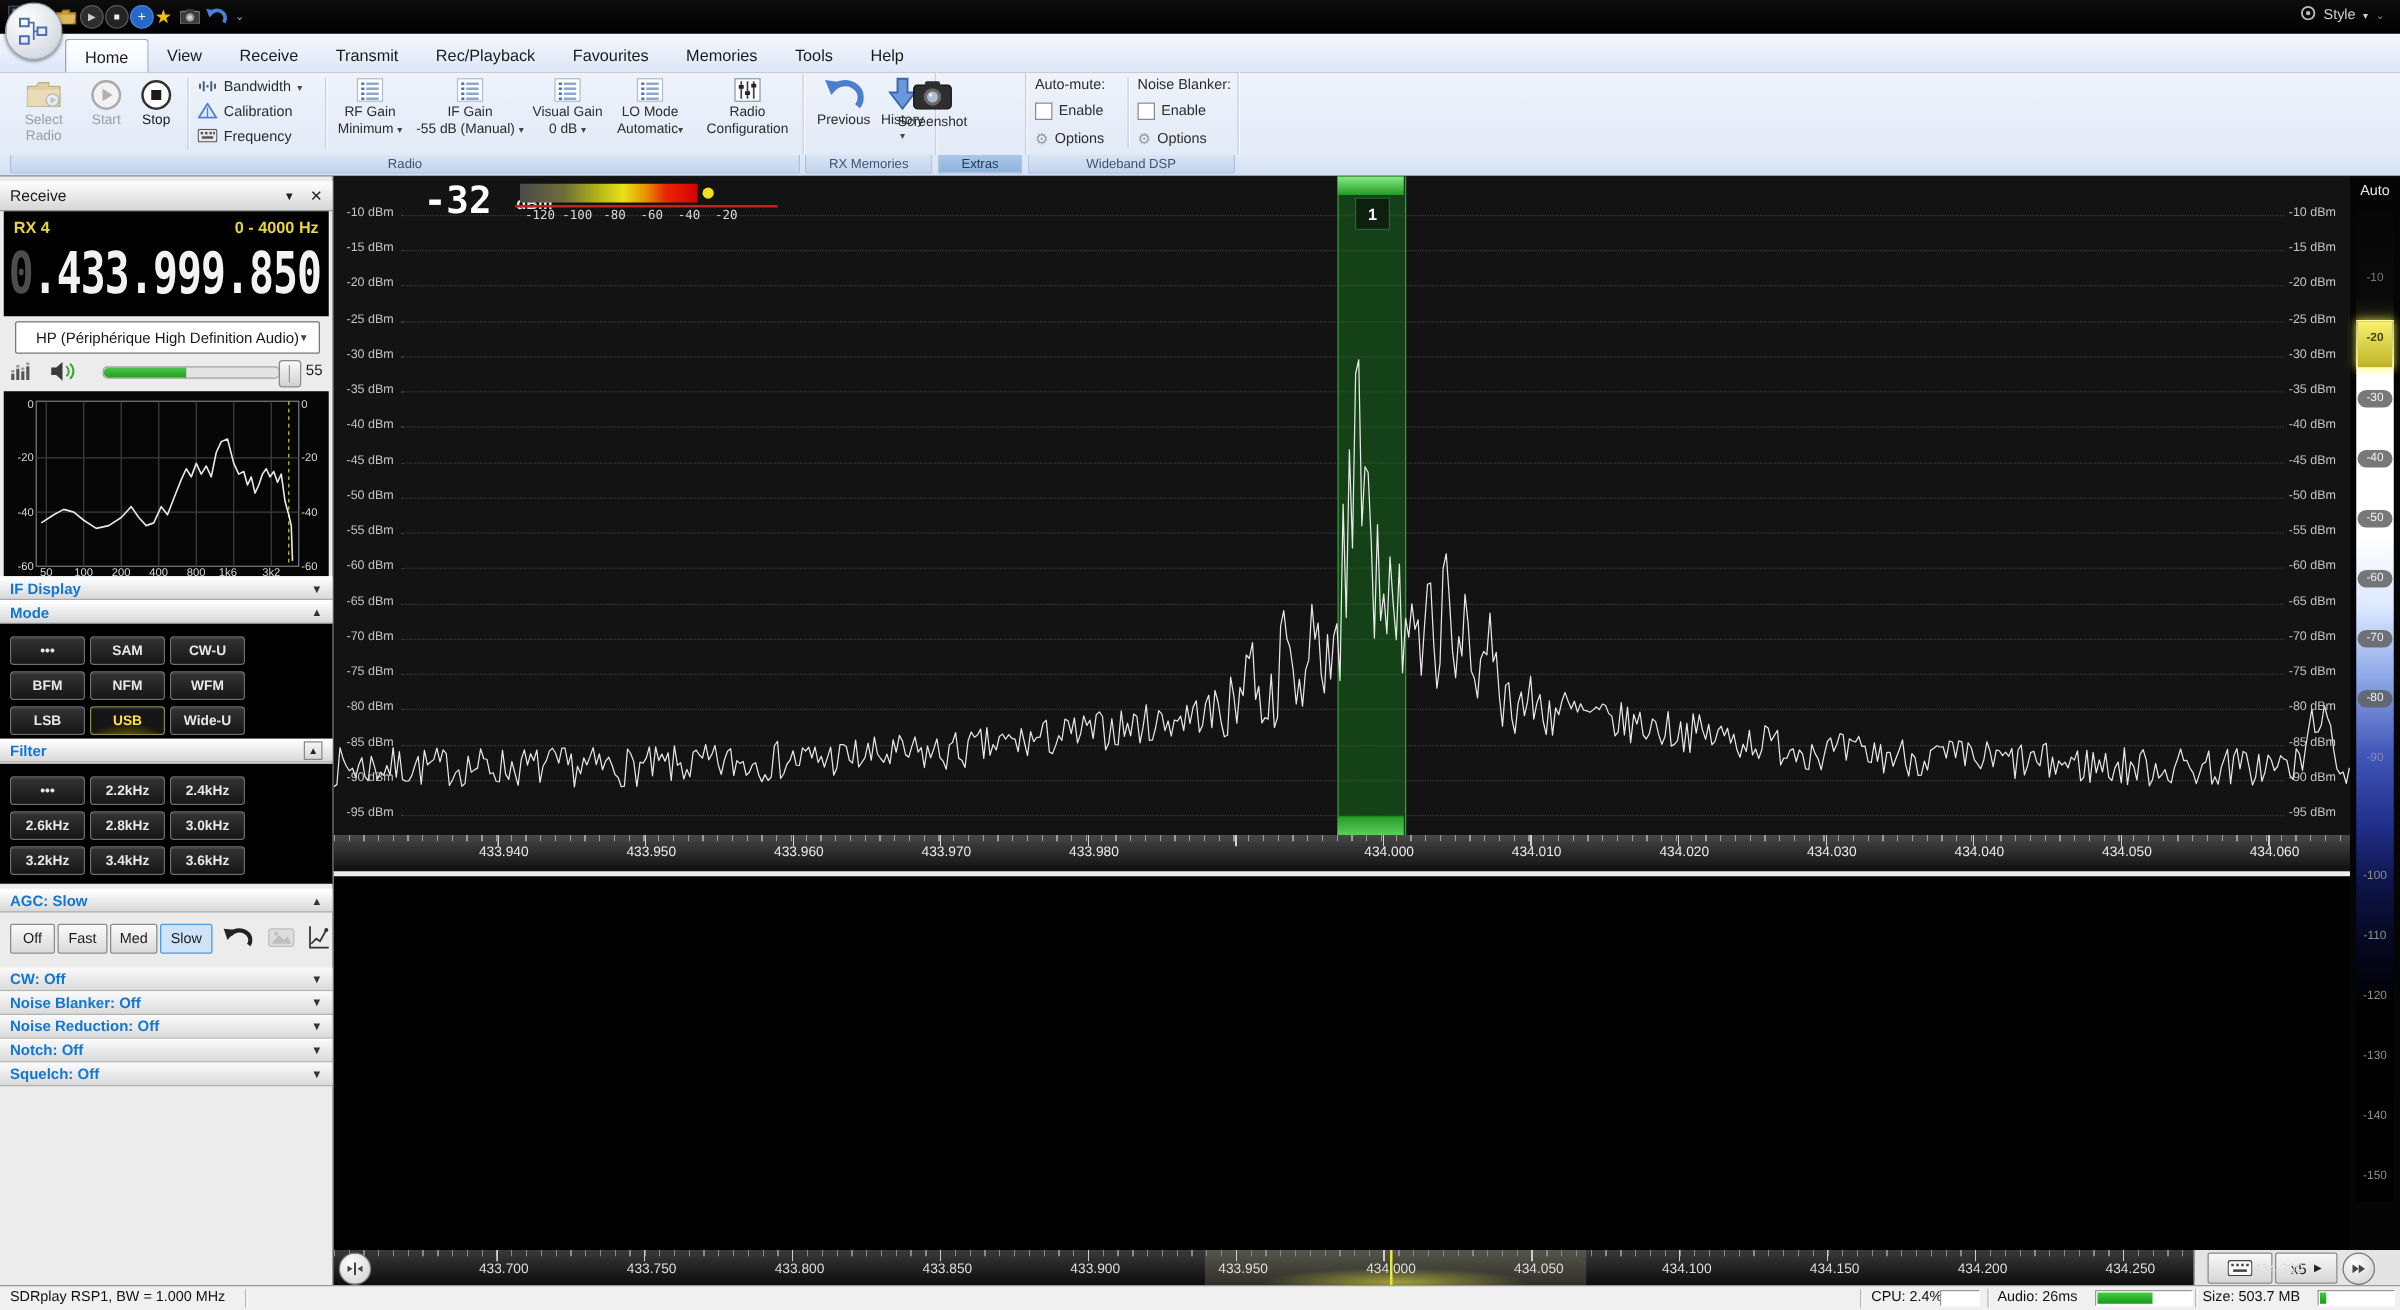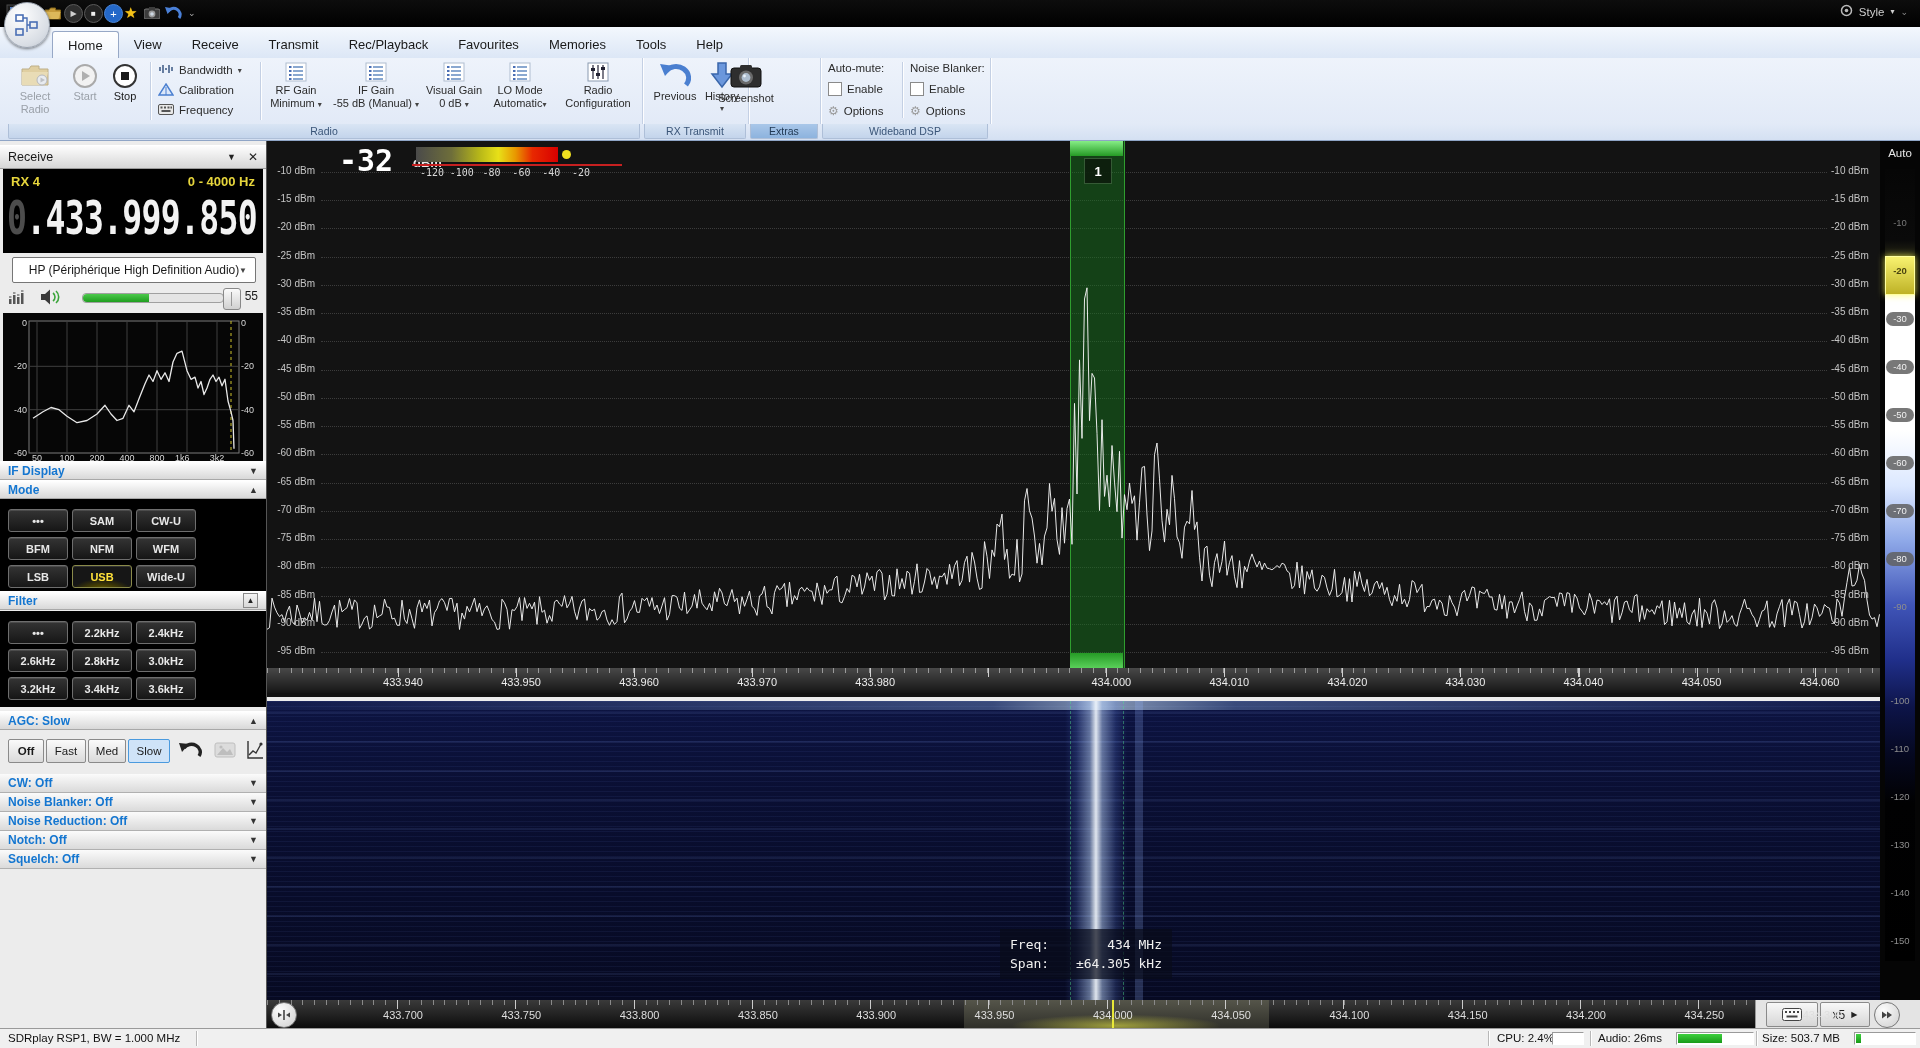--- a/index.html
+++ b/index.html
@@ -459,21 +459,21 @@
     </div>
     <div class="chkrow abs" style="left:910px;top:46px">
       <span class="gear">⚙</span>
         <span>Options</span>
     </div>
     <div class="vsep" style="left:990px;top:0;height:66px"></div>
   </div>
 
   <div id="captions">
     <div class="gcap" style="left:8px;width:630px">Radio</div>
-    <div class="gcap" style="left:644px;width:100px">RX Transmit</div>
+    <div class="gcap" style="left:644px;width:100px">RX Memories</div>
     <div class="gcap hl" style="left:750px;width:66px">Extras</div>
     <div class="gcap" style="left:822px;width:164px">Wideband DSP</div>
   </div>
 
   <div id="leftpanel">
     <div id="rxheader">
       <span>Receive</span>
       <span style="margin-left:auto;display:flex;gap:12px;align-items:center">
         <span style="font-size:9px;color:#222">▼</span>
         <span style="font-size:12px;color:#222">✕</span>
@@ -603,21 +603,21 @@
             <circle cx="7" cy="5" r="1.6" fill="#9a9a9a"></circle>
           </svg>
       </span>
       <span class="abs" style="left:246px;top:7px">
         <svg width="18" height="20">
             <path d="M2 1 v17 h15" fill="none" stroke="#333" stroke-width="1.4"></path>
             <polyline points="3,15 7,11 10,13 15,4" fill="none" stroke="#333" stroke-width="1.4"></polyline>
             <circle cx="15" cy="4" r="1.6" fill="#333"></circle>
           </svg>
       </span>
-    <div class="abtn" style="left: 8px; width: 34px; font-weight: bold;">Off</div>
+    <div class="abtn" style="left: 8px; width: 34px;">Off</div>
         <div class="abtn" style="left: 46px; width: 38px;">Fast</div>
         <div class="abtn" style="left: 88px; width: 36px;">Med</div>
         <div class="abtn active" style="left: 128px; width: 40px;">Slow</div>
       </div>
     <div id="collapsed-container">
         <div class="crow" style="top: 633px;">
           <span>CW: Off</span>
           <span class="arr">▼</span>
         </div>
         <div class="crow" style="top: 652px;">
@@ -726,39 +726,20 @@
       <div class="ltick" style="left: 147px; width: 36px;">-120</div>
       <div class="ltick" style="left: 176.8px; width: 36px;">-100</div>
       <div class="ltick" style="left: 206.6px; width: 36px;">-80</div>
       <div class="ltick" style="left: 236.4px; width: 36px;">-60</div>
       <div class="ltick" style="left: 266.2px; width: 36px;">-40</div>
       <div class="ltick" style="left: 296px; width: 36px;">-20</div>
     </div>
 
   <div id="wsep"></div>
 
-  <div id="waterfall">
-    <div id="wf-rows1"></div>
-      <div id="wf-rows2"></div>
-      <div id="wf-top"></div>
-    <div id="wf-streak"></div>
-    <div id="wf-streak2"></div>
-    <div class="wf-guide" style="left:803px"></div>
-    <div class="wf-guide" style="left:856px"></div>
-    <div id="tooltip">
-      <div class="trow">
-          <span>Freq:</span>
-          <span>434 MHz</span>
-        </div>
-      <div class="trow">
-          <span>Span:</span>
-          <span>±64.305 kHz</span>
-        </div>
-    </div>
-  </div>
 
   <div id="gauge">
     <div id="gauge-auto">Auto</div>
     <div id="gauge-bar">
       <div id="gauge-handle"></div>
     </div>
   <div class="gtick g0" style="top: 75px;">-10</div>
       <div class="gtick ghandle" style="top: 123px;">-20</div>
       <div class="gtick gbadge" style="top: 171px;">-30</div>
       <div class="gtick gbadge" style="top: 219px;">-40</div>

